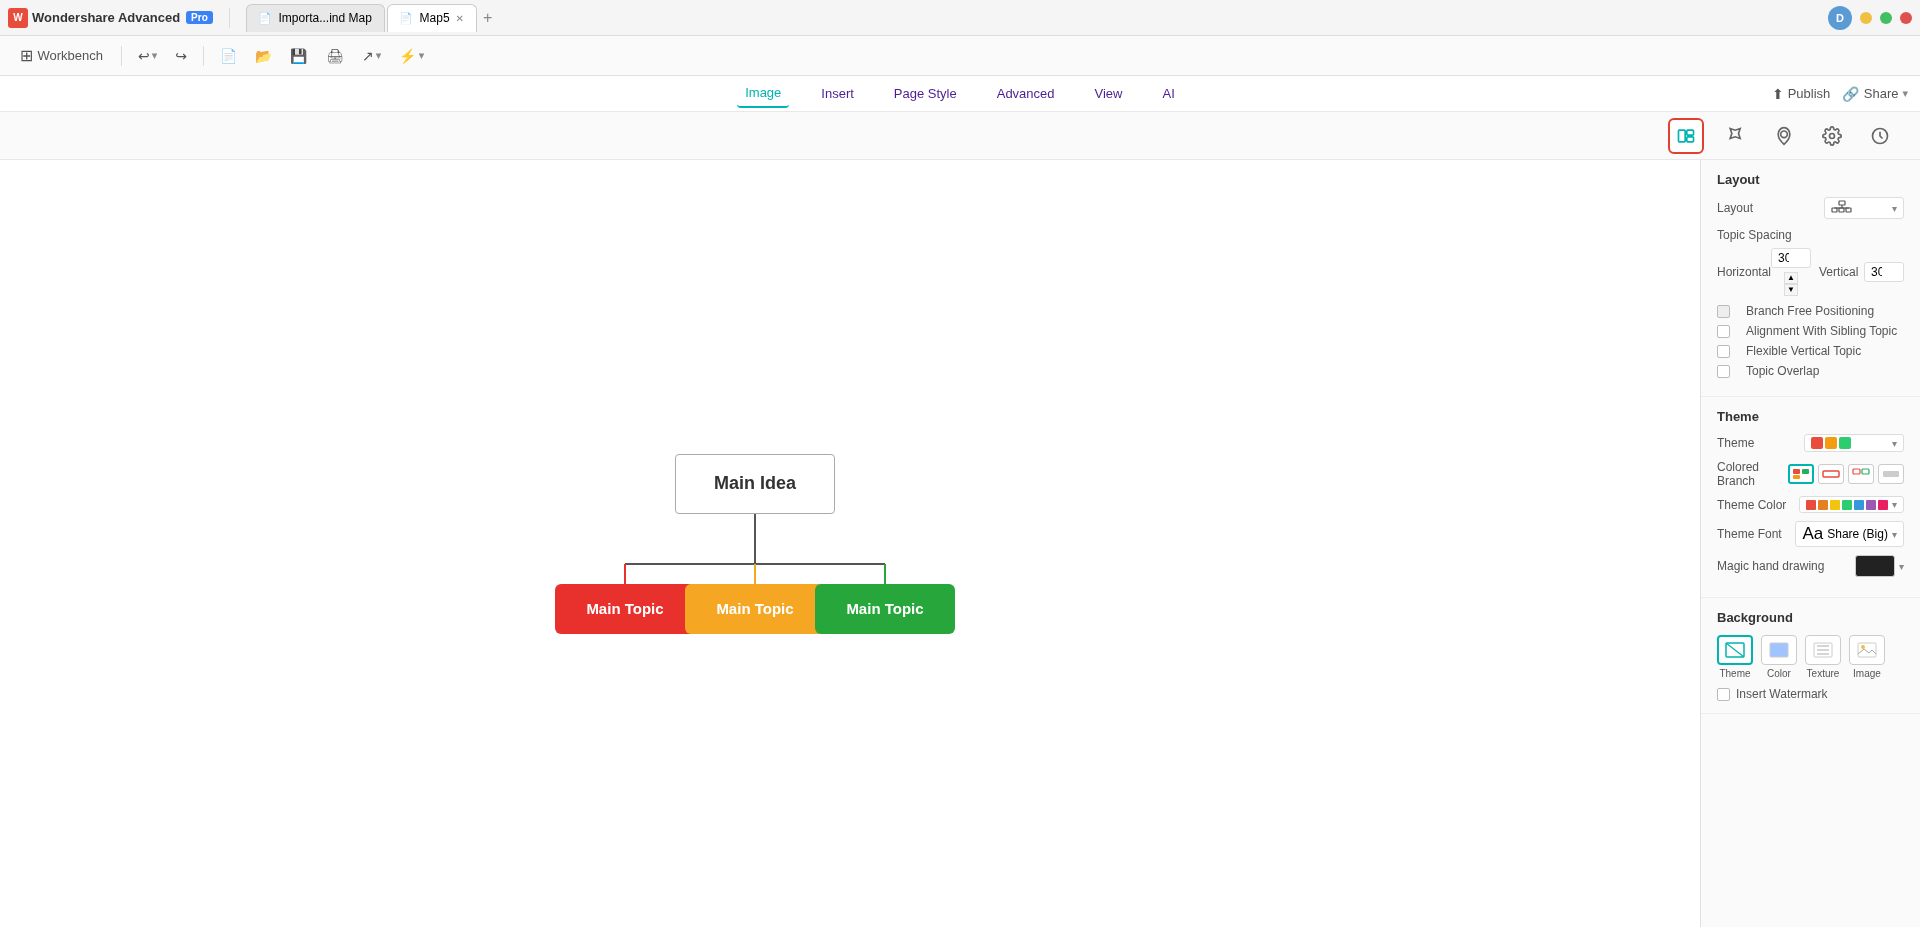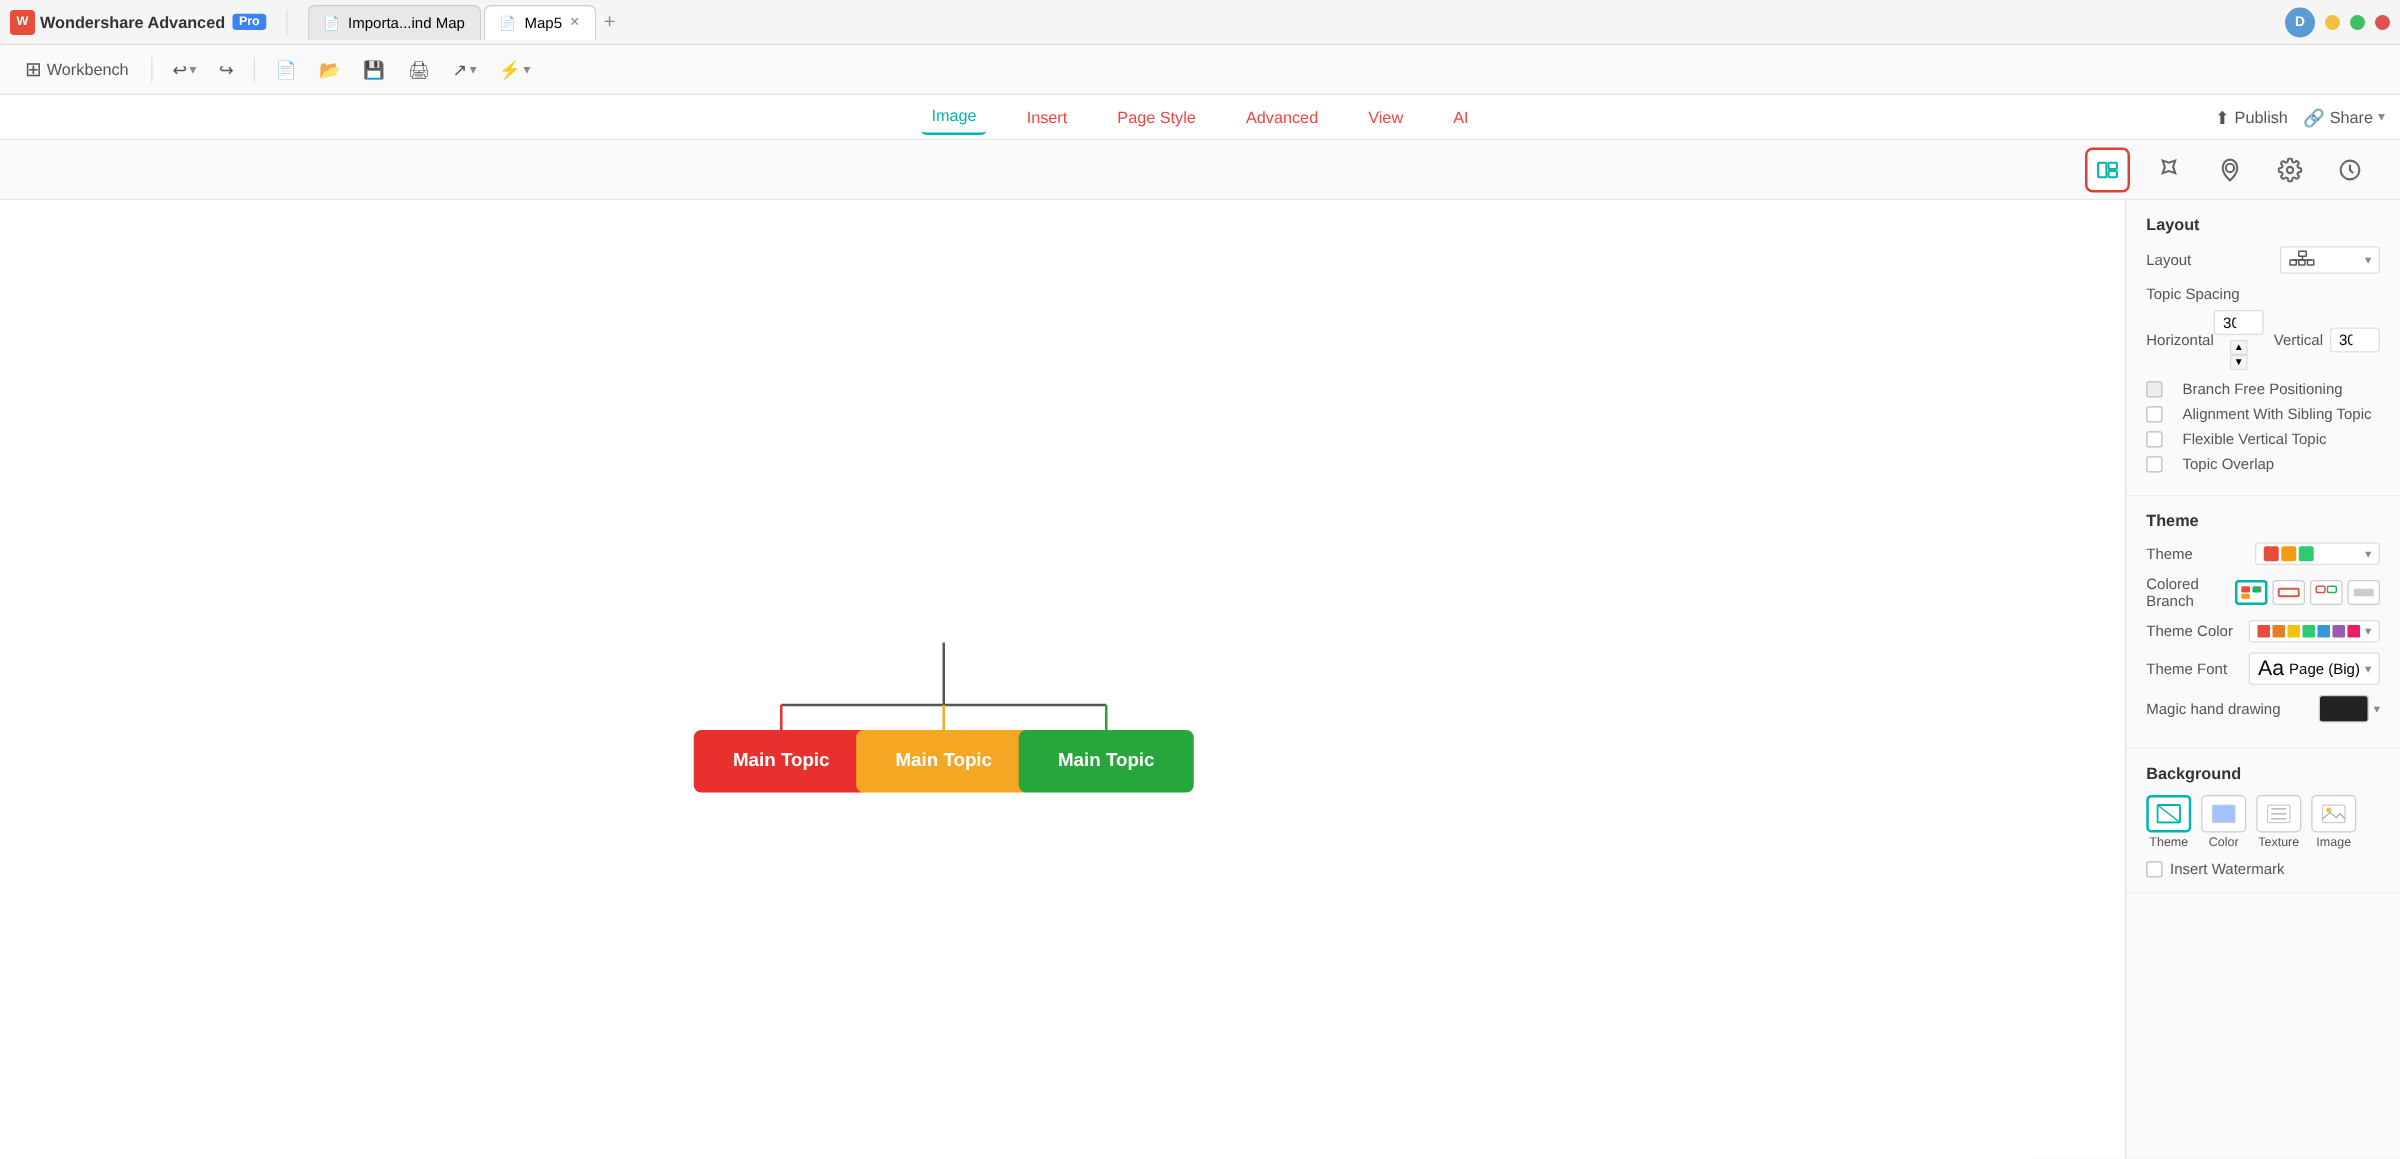--- a/index.html
+++ b/index.html
@@ -27,21 +27,21 @@
 
     
     .toolbar { display: flex; align-items: center; height: 40px; background: #fafafa; border-bottom: 1px solid #e0e0e0; padding: 0 12px; gap: 6px; }
     .toolbar-workbench { display: flex; align-items: center; gap: 4px; font-size: 13px; color: #555; cursor: pointer; padding: 4px 8px; border-radius: 4px; }
     .toolbar-sep { width: 1px; height: 20px; background: #ddd; margin: 0 4px; }
     .toolbar-btn { background: none; border: none; cursor: pointer; padding: 4px 6px; border-radius: 3px; color: #555; font-size: 14px; display: flex; align-items: center; gap: 2px; }
     .toolbar-btn-small { font-size: 11px; color: #888; }
 
     
     .menu-bar { display: flex; align-items: center; justify-content: center; height: 36px; background: white; border-bottom: 1px solid #e8e8e8; gap: 24px; position: relative; }
-    .menu-item { font-size: 13px; color: #ef4444; cursor: pointer; padding: 6px 8px; border-radius: 4px; }
+    .menu-item { font-size: 13px; color: #4c1d95; cursor: pointer; padding: 6px 8px; border-radius: 4px; }
     .menu-item.active { color: #00b4b0; border-bottom: 2px solid #00b4b0; }
     .menu-right { position: absolute; right: 12px; display: flex; align-items: center; gap: 12px; }
     .publish-btn { display: flex; align-items: center; gap: 4px; font-size: 13px; color: #555; cursor: pointer; }
     .share-btn { display: flex; align-items: center; gap: 4px; font-size: 13px; color: #555; cursor: pointer; }
 
     
     .icon-top-bar { display: flex; align-items: center; height: 48px; background: #fafafa; border-bottom: 1px solid #e8e8e8; justify-content: flex-end; padding-right: 24px; gap: 16px; }
     .icon-top-btn { background: none; border: none; cursor: pointer; padding: 6px; border-radius: 4px; color: #555; font-size: 18px; display: flex; align-items: center; justify-content: center; }
     .icon-top-btn.active-highlight { border: 2px solid #e04030; border-radius: 6px; background: #fff; }
     .icon-top-btn svg { width: 20px; height: 20px; }
@@ -205,20 +205,23 @@
 
           <line x1="70" y1="130" x2="330" y2="130" stroke="#555" stroke-width="2"></line>
 
           <line x1="70" y1="130" x2="70" y2="150" stroke="#e8302c" stroke-width="2"></line>
 
           <line x1="200" y1="130" x2="200" y2="150" stroke="#f5a623" stroke-width="2"></line>
 
           <line x1="330" y1="130" x2="330" y2="150" stroke="#27a63b" stroke-width="2"></line>
         </svg>
 
+        <div class="node-main-idea">
+          <span>Main Idea</span>
+        </div>
 
         <div class="node-topic red" style="left:0px; top:150px;">
           <span>Main Topic</span>
         </div>
         <div class="node-topic yellow" style="left:130px; top:150px;">
           <span>Main Topic</span>
         </div>
         <div class="node-topic green" style="left:260px; top:150px;">
           <span>Main Topic</span>
         </div>
@@ -340,21 +343,21 @@
             <div class="tc" style="background:#e91e63;"></div>
           </div>
           <span class="chevron">▾</span>
         </div>
       </div>
 
       <div class="panel-row">
         <span class="panel-label">Theme Font</span>
         <div class="font-select">
           <span style="font-size:17px;">Aa</span>
-          <span>Page (Big)</span>
+          <span>Share (Big)</span>
           <span class="chevron">▾</span>
         </div>
       </div>
 
       <div class="panel-row">
         <span class="panel-label">Magic hand drawing</span>
         <div style="display:flex;align-items:center;gap:4px;">
           <div class="magic-hand-color"></div>
           <span class="chevron">▾</span>
         </div>

